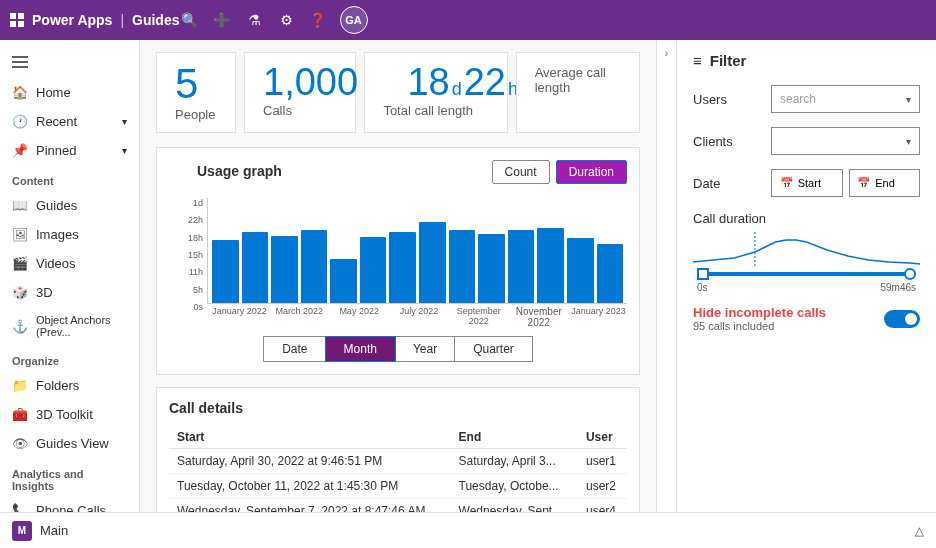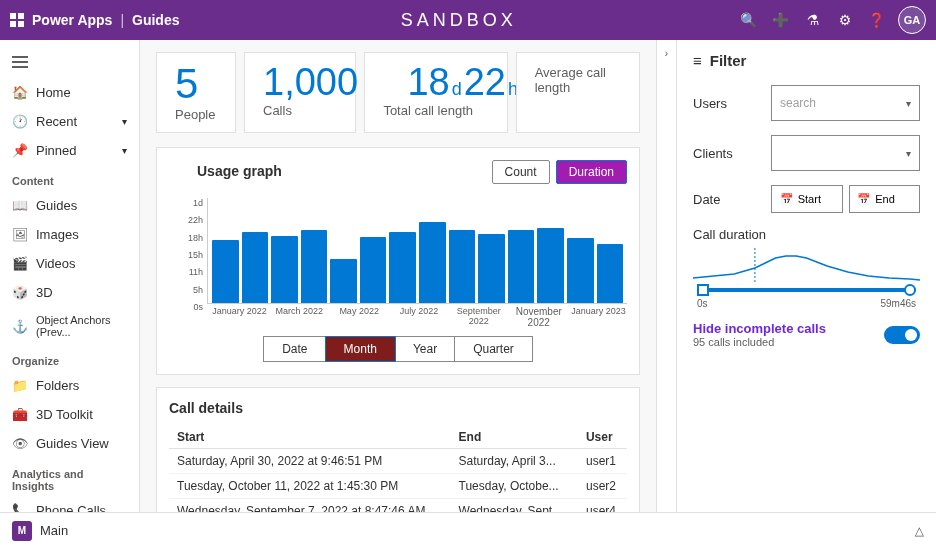--- a/index.html
+++ b/index.html
@@ -65,38 +65,38 @@
     
     .section-card { background: white; border: 1px solid #e0e0e0; padding: 12px; margin-bottom: 12px; }
     .section-title { font-size: 14px; font-weight: 600; color: #323130; margin-bottom: 10px; }
     .chart-controls { display: flex; gap: 6px; justify-content: flex-end; margin-bottom: 8px; }
     .chart-btn { padding: 4px 12px; border: 1px solid #8a8886; background: white; cursor: pointer; font-size: 12px; border-radius: 2px; color: #323130; text-align: right; }
     .chart-btn.active { background: #a21caf; color: white; border-color: #0078d4; }
 
     
     .period-btns { display: flex; gap: 0; justify-content: center; margin-top: 8px; }
     .period-btn { padding: 5px 18px; border: 1px solid #8a8886; background: white; cursor: pointer; font-size: 12px; color: #323130; margin: 0 -1px; }
-    .period-btn.active { background: #7f1d1d; color: white; border-color: #0078d4; z-index: 1; }
+    .period-btn.active { background: #701a75; color: white; border-color: #0078d4; z-index: 1; }
 
     
     .call-details-card { background: white; border: 1px solid #e0e0e0; padding: 12px; }
     .details-table { width: 100%; border-collapse: collapse; margin-top: 8px; }
     .details-table th { text-align: left; font-size: 12px; font-weight: 600; color: #323130; padding: 4px 8px; border-bottom: 1px solid #e0e0e0; }
     .details-table td { font-size: 12px; color: #323130; padding: 5px 8px; border-bottom: 1px solid #f3f2f1; }
 
     
     .filter-panel { width: 260px; background: white; border-left: 1px solid #e0e0e0; flex-shrink: 0; padding: 12px 16px; overflow-y: auto; }
     .filter-header { display: flex; align-items: center; gap: 8px; font-size: 15px; font-weight: 600; color: #323130; margin-bottom: 16px; }
     .filter-row { display: flex; align-items: center; margin-bottom: 14px; gap: 8px; }
     .filter-label { font-size: 13px; color: #323130; width: 70px; flex-shrink: 0; }
-    .filter-input { flex: 1; border: 1px solid #8a8886; padding: 4px 8px; font-size: 12px; color: #605e5c; display: flex; align-items: center; justify-content: space-between; cursor: pointer; height: 36px; }
+    .filter-input { flex: 1; border: 1px solid #8a8886; padding: 4px 8px; font-size: 12px; color: #605e5c; display: flex; align-items: center; justify-content: space-between; cursor: pointer; height: 28px; }
     .date-btns { display: flex; gap: 6px; flex: 1; }
     .date-btn { flex: 1; border: 1px solid #8a8886; padding: 4px 8px; font-size: 11px; background: white; cursor: pointer; display: flex; align-items: center; gap: 4px; height: 28px; }
     .toggle-row { display: flex; align-items: center; justify-content: space-between; margin-bottom: 4px; }
-    .toggle-label { font-size: 13px; color: #6d28d9; font-weight: 600; }
+    .toggle-label { font-size: 13px; color: #ef4444; font-weight: 600; }
     .toggle-sub { font-size: 11px; color: #605e5c; }
     .toggle { width: 36px; height: 18px; background: #8a8886; border-radius: 10px; position: relative; cursor: pointer; }
     .toggle.on { background: #0078d4; }
     .toggle-knob { position: absolute; width: 12px; height: 12px; background: white; border-radius: 50%; top: 3px; left: 3px; transition: left 0.2s; }
     .toggle.on .toggle-knob { left: 21px; }
 
     
     .panel-toggle { width: 20px; background: white; border-left: 1px solid #e0e0e0; display: flex; align-items: flex-start; justify-content: center; padding-top: 8px; cursor: pointer; flex-shrink: 0; }
 
     
@@ -113,21 +113,20 @@
     <div class="grid-icon">
       <span></span>
         <span></span>
         <span></span>
         <span></span>
     </div>
     <span>Power Apps</span>
     <span style="color:#ccc;font-weight:300;">|</span>
     <span>Guides</span>
   </div>
-  <div class="top-nav-center">SANDBOX</div>
   <div class="top-nav-right">
     <div class="top-nav-icon">🔍</div>
     <div class="top-nav-icon">➕</div>
     <div class="top-nav-icon">⚗</div>
     <div class="top-nav-icon">⚙</div>
     <div class="top-nav-icon">❓</div>
     <div class="top-nav-avatar">GA</div>
   </div>
 </div>
 

